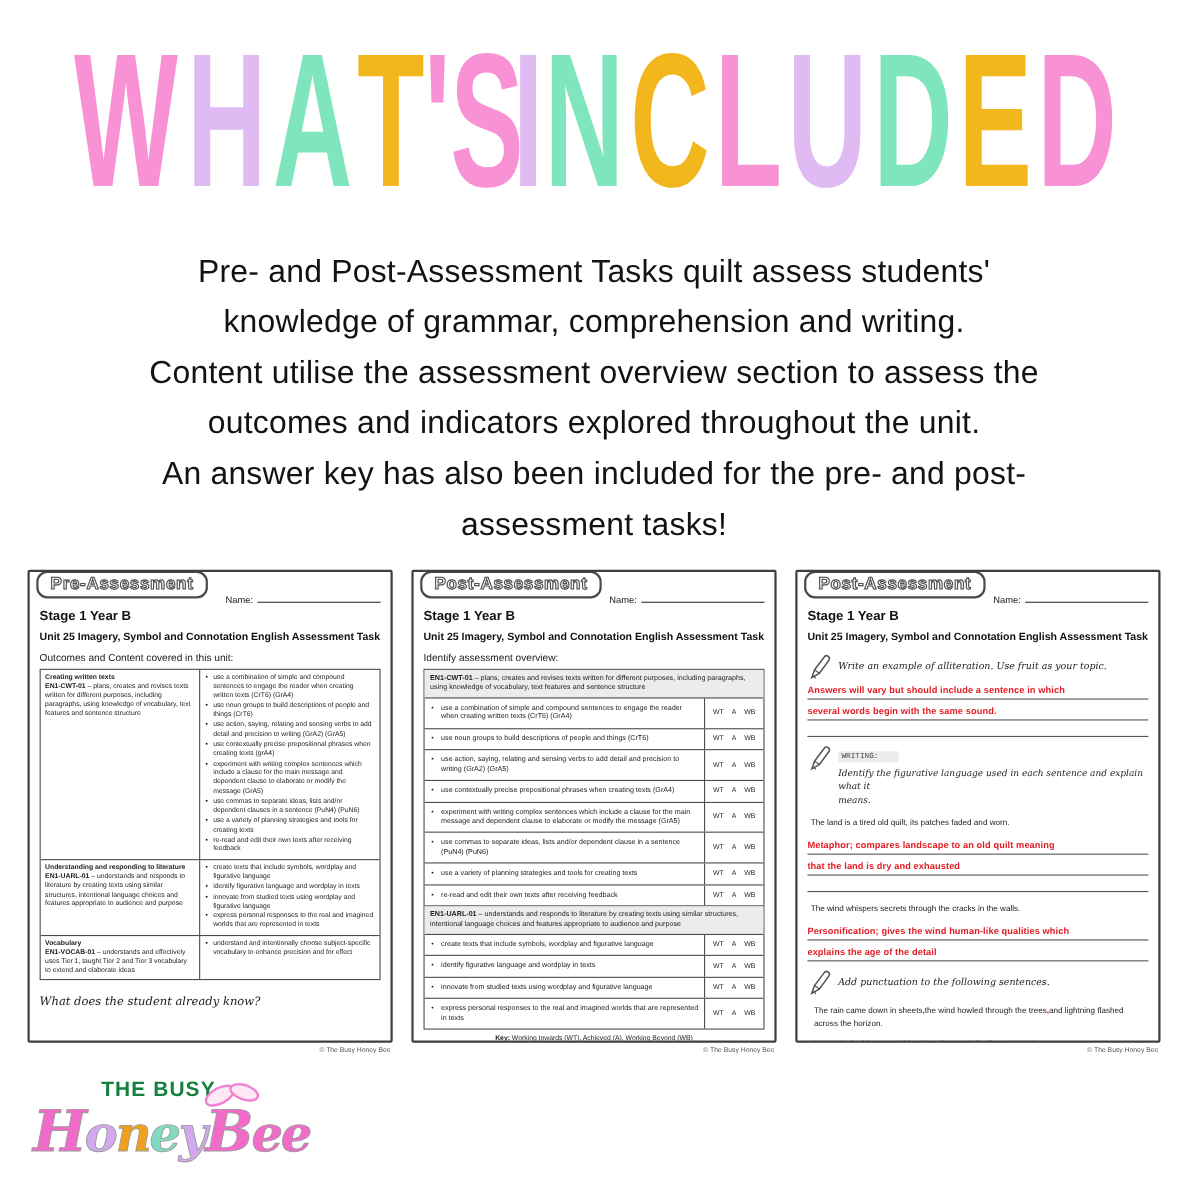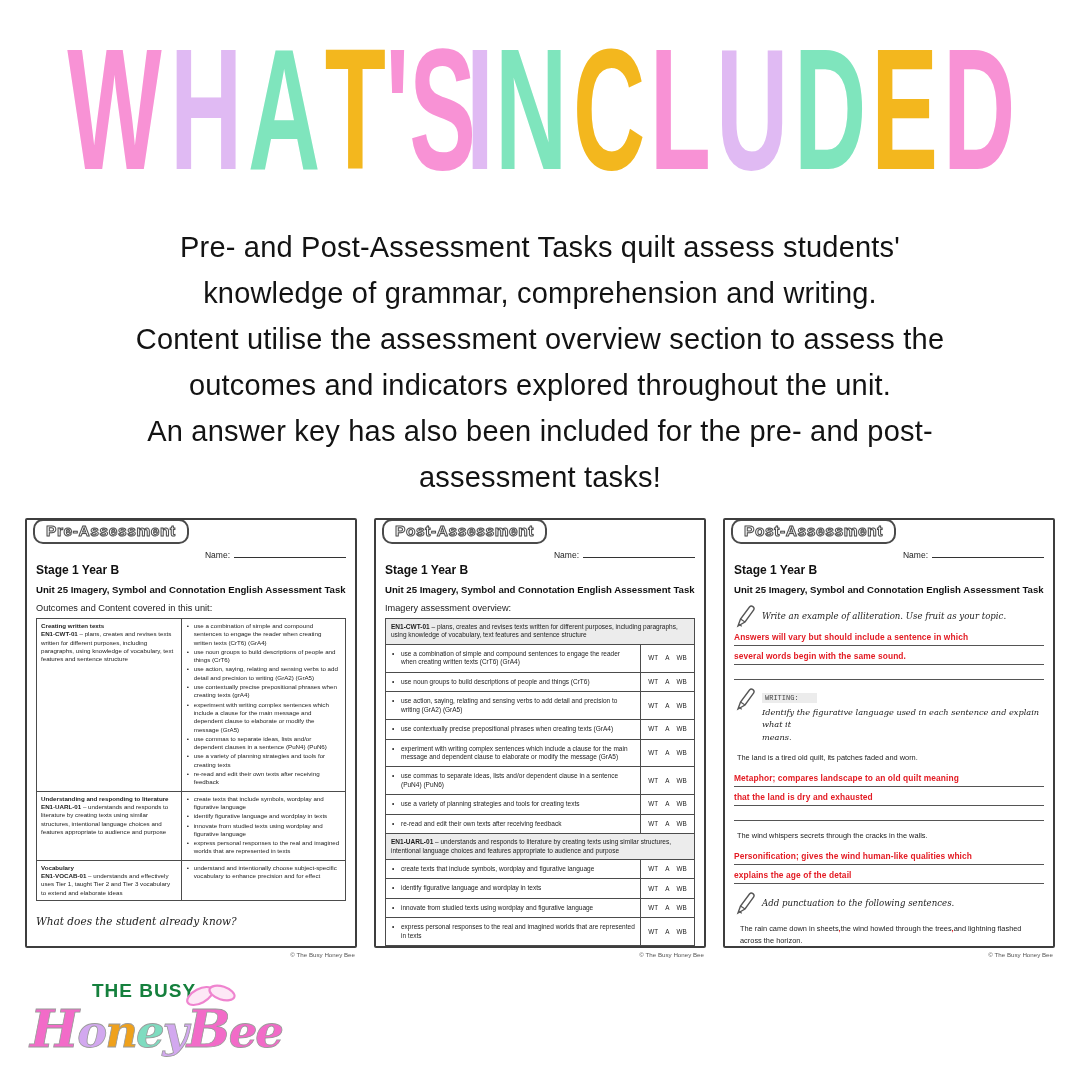--- a/index.html
+++ b/index.html
@@ -14,21 +14,21 @@
               transform:scale(0.82,1.42); transform-origin:bottom center; margin:0 -5px; }
 
   
   .intro { position:absolute; top:224px; left:40px; width:1000px; text-align:center;
            font-size:29px; line-height:46px; color:#131313; font-weight:400; letter-spacing:0.2px; }
 
   
   .cards { position:absolute; top:518px; left:25px; width:1030px; display:flex; gap:17px; }
   .card-col { flex:1; display:flex; flex-direction:column; min-width:0; }
   .card { position:relative; border:2px solid #3e3e3e; border-radius:2px; background:#fff;
-          height:430px; padding:16px 9px 4px; overflow:hidden; }
+          height:430px; padding:6px 9px 4px; overflow:hidden; }
   .badge { position:absolute; top:-1px; left:6px; background:#fff; border:2px solid #4a4a4a;
            border-radius:10px; padding:1px 11px 2px; font-weight:800; font-size:15.5px;
            letter-spacing:0.6px; color:#fefefe; -webkit-text-stroke:1px #4e4e4e;
            text-shadow:0 0 1px #777; white-space:nowrap; }
   .card-inner { margin-top:14px; }
   .name-row { display:flex; justify-content:flex-end; align-items:baseline; gap:4px;
               font-size:8.5px; color:#222; margin-bottom:3px; }
   .name-line { display:inline-block; width:112px; border-bottom:1px solid #333; height:8px; }
   .stage { font-weight:700; font-size:12px; margin:1px 0 7px; }
   .unit  { font-weight:700; font-size:9.6px; margin:0 0 8px; }
@@ -197,21 +197,21 @@
     <div class="card-col">
       <div class="card">
         <div class="badge">Post-Assessment</div>
         <div class="card-inner">
           <div class="name-row">
             <span>Name:</span>
             <span class="name-line"></span>
           </div>
           <div class="stage">Stage 1 Year B</div>
           <div class="unit">Unit 25 Imagery, Symbol and Connotation English Assessment Task</div>
-          <div class="sec-label">Imagery assessment overview:</div>
+          <div class="sec-label">Identify assessment overview:</div>
 
           <div class="ptable2">
 
           <div class="tsec">
                 <div class="shead">
                   <b>EN1-CWT-01</b><span> – plans, creates and revises texts written for different purposes, including paragraphs, using knowledge of vocabulary, text features and sentence structure</span>
                 </div>
                 <div>
 
                 <div class="srow">

